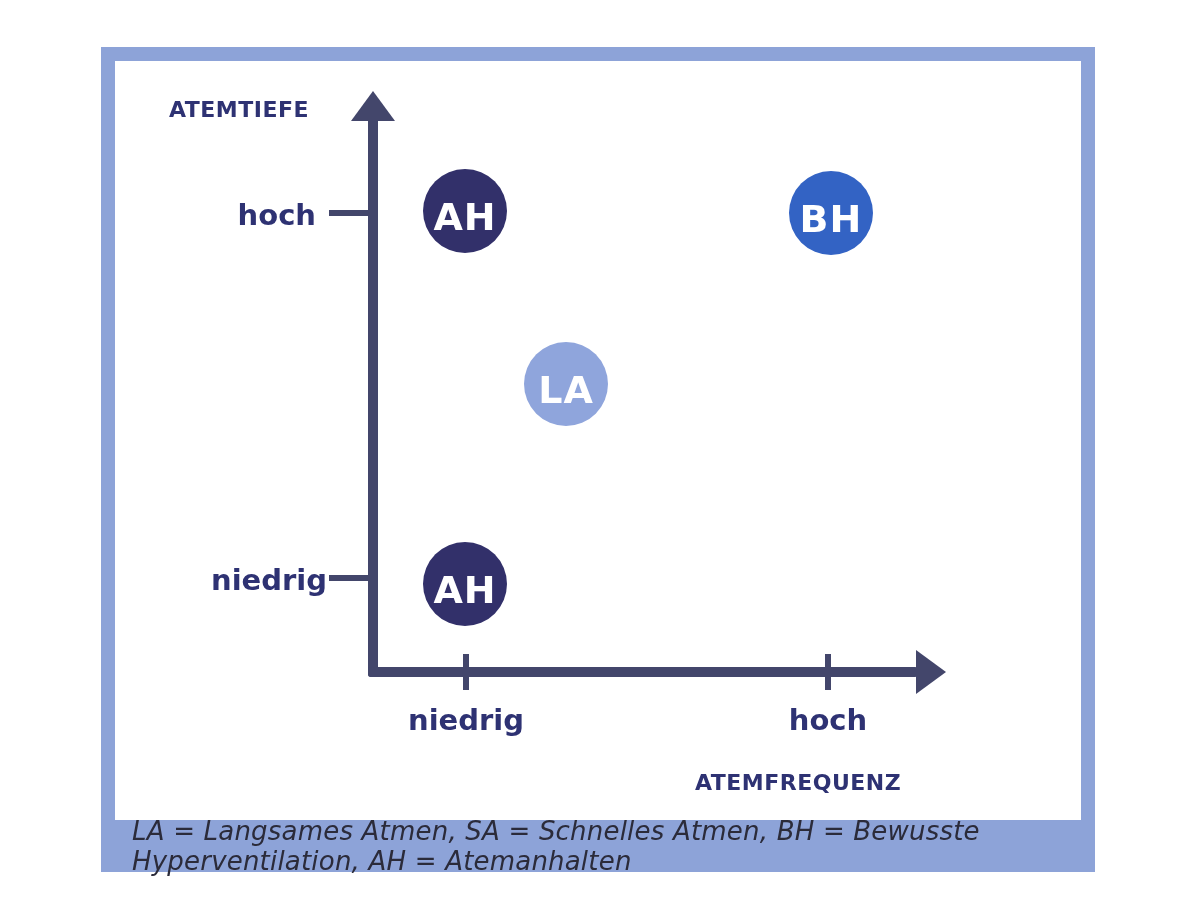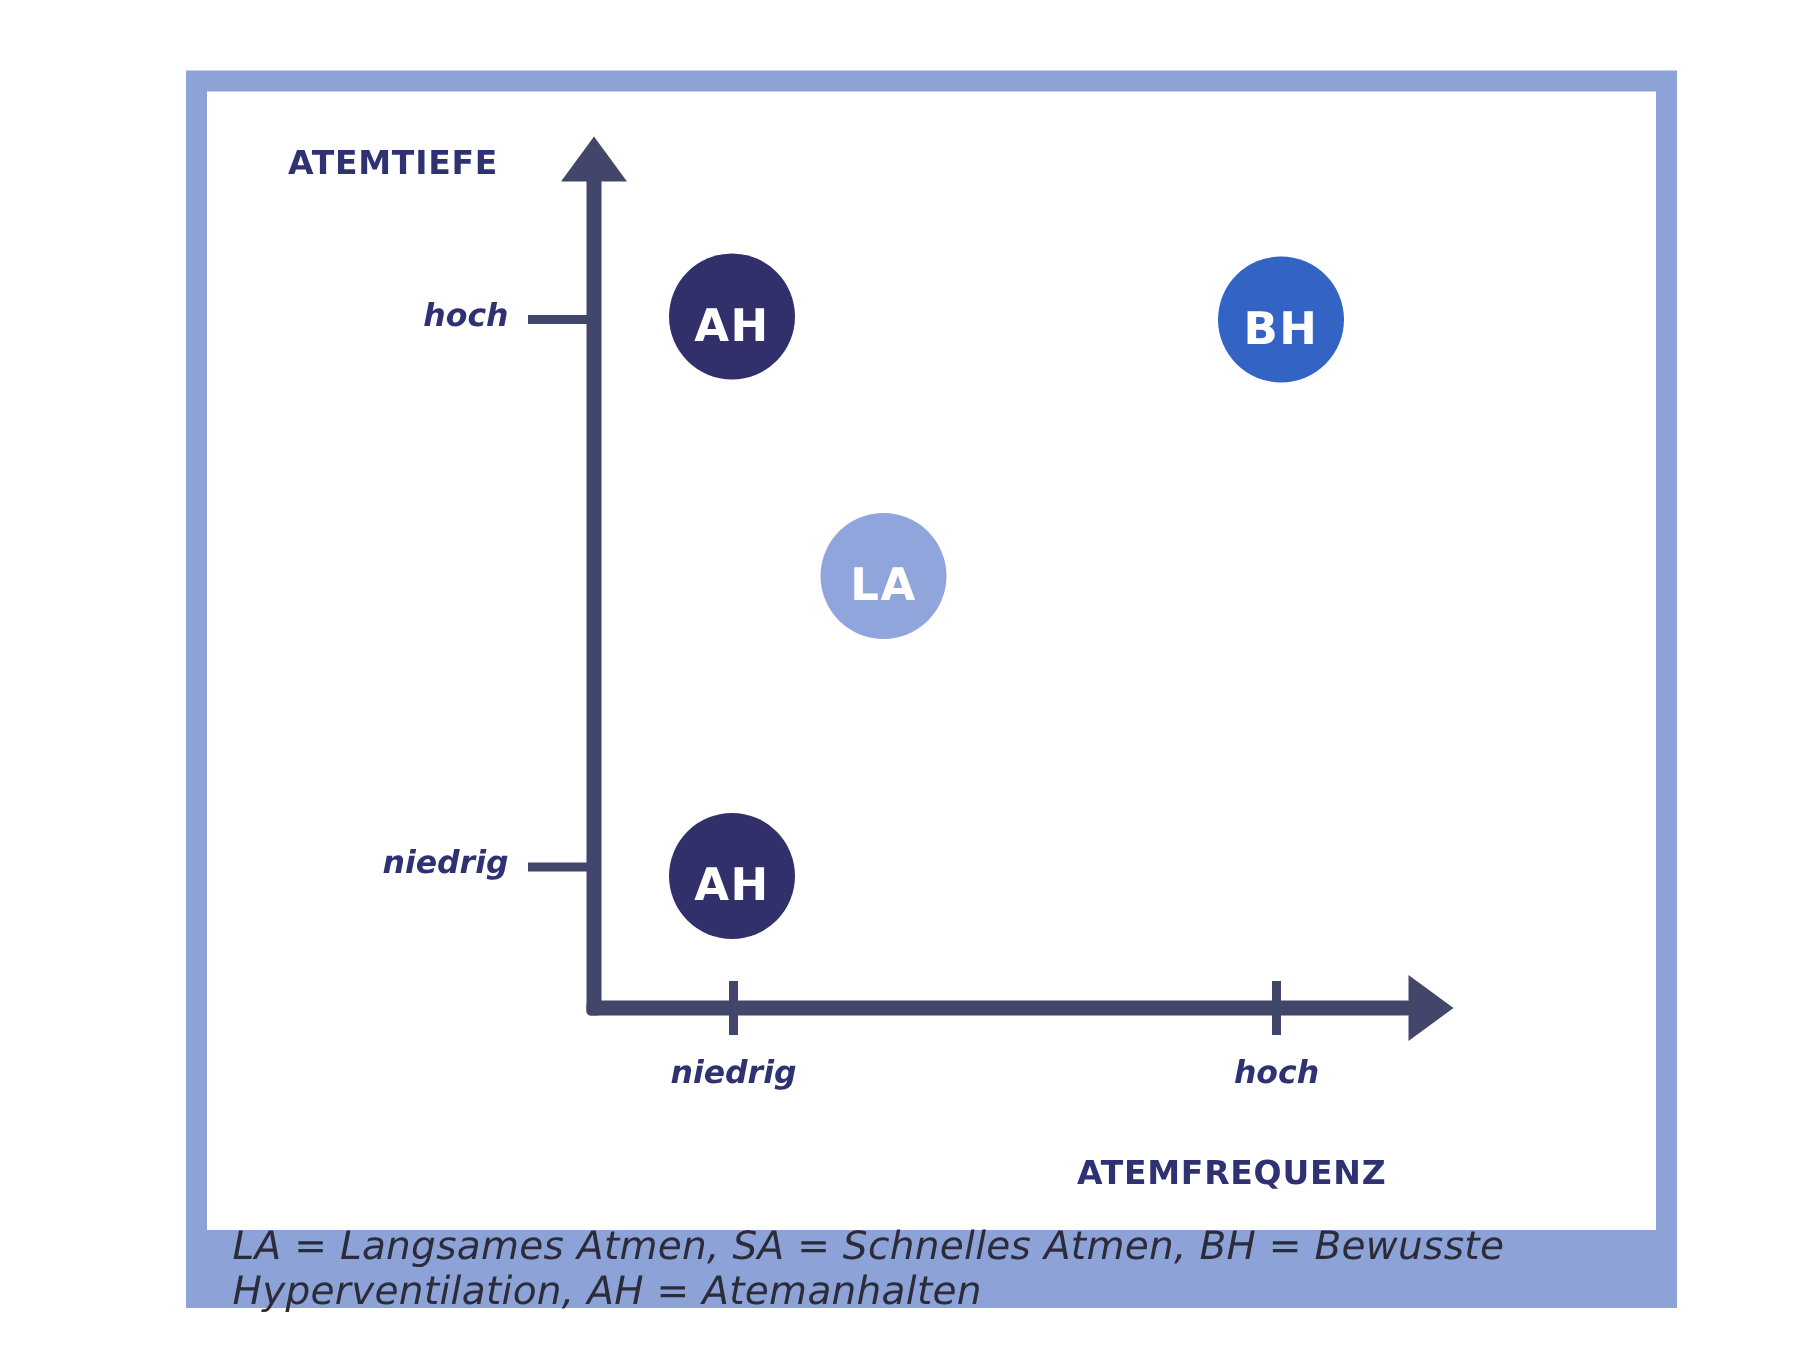--- a/index.html
+++ b/index.html
@@ -1,18 +1,18 @@
 <!DOCTYPE html>
 <html><head>
 <meta charset="utf-8">
 <style>
   html,body{margin:0;padding:0;background:#ffffff;}
   .page{position:relative;width:1200px;height:900px;background:#ffffff;overflow:hidden;
         font-family:"DejaVu Sans","Liberation Sans",sans-serif;}
-  .frame{position:absolute;left:124px;top:47px;width:994px;height:825px;background:#8DA3D8;}
+  .frame{position:absolute;left:101px;top:47px;width:994px;height:825px;background:#8DA3D8;}
   .canvas{position:absolute;left:14px;top:14px;width:966px;height:759px;background:#ffffff;}
   .legend-band{position:absolute;left:14px;top:773px;width:952px;height:52px;
                display:flex;align-items:center;padding-left:17px;box-sizing:border-box;}
   .legend-band span{font-style:italic;font-size:26px;color:#2B2B3A;letter-spacing:0.2px;}
 
   
   .axis{position:absolute;background:#43466B;}
   .y-line{left:253px;top:54px;width:10px;height:562px;border-radius:3px;}
   .x-line{left:253px;top:606px;width:550px;height:10px;border-radius:3px;}
   .arrow-up{position:absolute;left:236px;top:30px;width:0;height:0;
@@ -20,28 +20,28 @@
             border-bottom:30px solid #43466B;}
   .arrow-right{position:absolute;left:801px;top:589px;width:0;height:0;
             border-top:22px solid transparent;border-bottom:22px solid transparent;
             border-left:30px solid #43466B;}
   .tick{position:absolute;background:#43466B;}
   .tick-h{width:42px;height:6px;left:214px;}
   .tick-v{width:6px;height:36px;top:593px;}
 
   
   .axis-title{position:absolute;font-weight:bold;font-size:22px;color:#2E3273;letter-spacing:0.5px;}
-  .tick-label{position:absolute;font-weight:bold;font-size:21px;color:#2E3273;font-style:italic;}
+  .tick-label{position:absolute;font-weight:bold;font-size:29px;color:#2E3273;}
   .ylab{width:105px;left:96px;text-align:right;}
   .xlab{width:140px;text-align:center;}
 
   
   .bubble{position:absolute;width:84px;height:84px;border-radius:50%;
           display:flex;align-items:center;justify-content:center;}
-  .bubble span{color:#ffffff;font-weight:bold;font-size:30px;letter-spacing:1px;margin-top:12px;}
+  .bubble span{color:#ffffff;font-weight:bold;font-size:38px;letter-spacing:1px;margin-top:12px;}
   .b-ah-top{left:308px;top:108px;}
   .b-bh{left:674px;top:110px;}
   .b-la{left:409px;top:281px;}
   .b-ah-bottom{left:308px;top:481px;}
   .b-sa{left:669px;top:476px;}
 </style>
 </head>
 <body>
 
 <div class="page">

